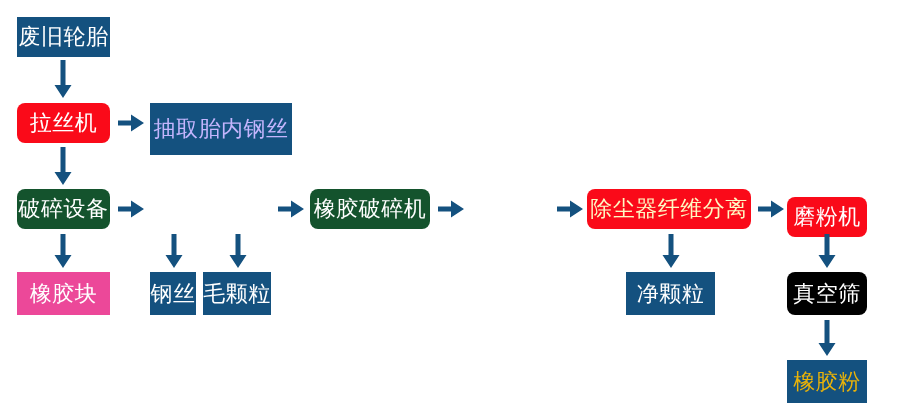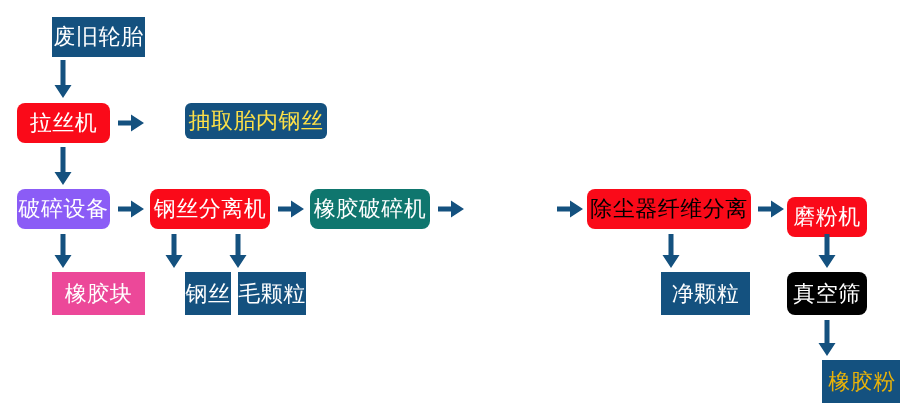--- a/index.html
+++ b/index.html
@@ -24,21 +24,21 @@
     align-items: center;
     justify-content: center;
     color: #ffffff;
     font-size: 22px;
     font-weight: 400;
     letter-spacing: 0.5px;
     line-height: 1;
     white-space: nowrap;
     user-select: none;
   }
-  .node.blue  { background: #14517f; margin-left: 35px; }
+  .node.blue  { background: #14517f; }
   .node.red   { background: #fa0a19; border-radius: 8px; }
 
   
   .arrow-down {
     position: absolute;
     width: 22px;
     display: block;
   }
   .arrow-right {
     position: absolute;
@@ -50,33 +50,30 @@
 </head>
 <body>
 
 <div id="canvas" style="background: rgb(255, 255, 255);">
     <div class="node blue" style="left: 17px; top: 17px; width: 93px; height: 40px; background: rgb(20, 81, 127); color: rgb(255, 255, 255);">
       <span>废旧轮胎</span>
     </div>
     <div class="node red" style="left: 17px; top: 103px; width: 93px; height: 40px; background: rgb(250, 10, 25); color: rgb(255, 255, 255);">
       <span>拉丝机</span>
     </div>
-    <div class="node blue" style="left: 150px; top: 103px; width: 142px; height: 36px; background: rgb(20, 81, 127); color: #fde047; border-radius: 6px;">
+    <div class="node blue" style="left: 150px; top: 103px; width: 142px; height: 52px; background: rgb(20, 81, 127); color: #c4b5fd;">
       <span>抽取胎内钢丝</span>
     </div>
-    <div class="node red" style="left: 17px; top: 189px; width: 93px; height: 40px; background: #8b5cf6; color: rgb(255, 255, 255);">
+    <div class="node red" style="left: 17px; top: 189px; width: 93px; height: 40px; background: #14532d; color: rgb(255, 255, 255);">
       <span>破碎设备</span>
     </div>
-    <div class="node red" style="left: 150px; top: 189px; width: 120px; height: 40px; background: rgb(250, 10, 25); color: rgb(255, 255, 255);">
-      <span>钢丝分离机</span>
-    </div>
-    <div class="node red" style="left: 310px; top: 189px; width: 120px; height: 40px; background: #0f766e; color: rgb(255, 255, 255);">
+    <div class="node red" style="left: 310px; top: 189px; width: 120px; height: 40px; background: #14532d; color: rgb(255, 255, 255);">
       <span>橡胶破碎机</span>
     </div>
-    <div class="node red" style="left: 587px; top: 189px; width: 164px; height: 40px; background: rgb(250, 10, 25); color: #000000;">
+    <div class="node red" style="left: 587px; top: 189px; width: 164px; height: 40px; background: rgb(250, 10, 25); color: #fef9c3;">
       <span>除尘器纤维分离</span>
     </div>
     <div class="node red" style="left: 787px; top: 189px; width: 80px; height: 40px; background: rgb(250, 10, 25); color: rgb(255, 255, 255); margin-top: 8px;">
       <span>磨粉机</span>
     </div>
     <div class="node blue" style="left: 17px; top: 272px; width: 93px; height: 43px; background: #ec4899; color: rgb(255, 255, 255);">
       <span>橡胶块</span>
     </div>
     <div class="node blue" style="left: 150px; top: 272px; width: 46px; height: 43px; background: rgb(20, 81, 127); color: rgb(255, 255, 255);">
       <span>钢丝</span>

